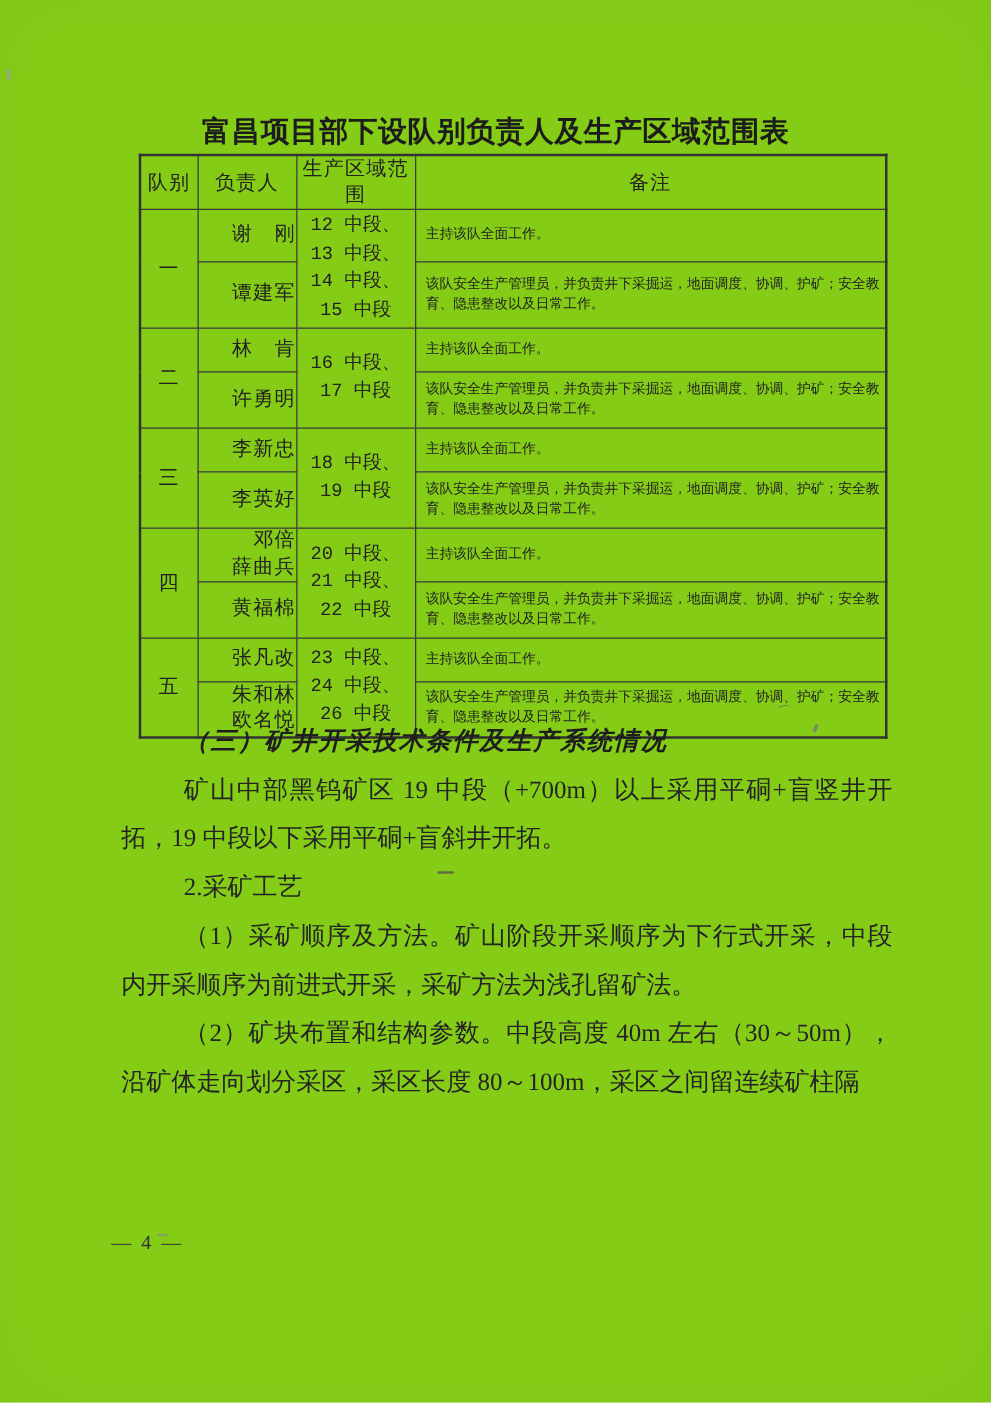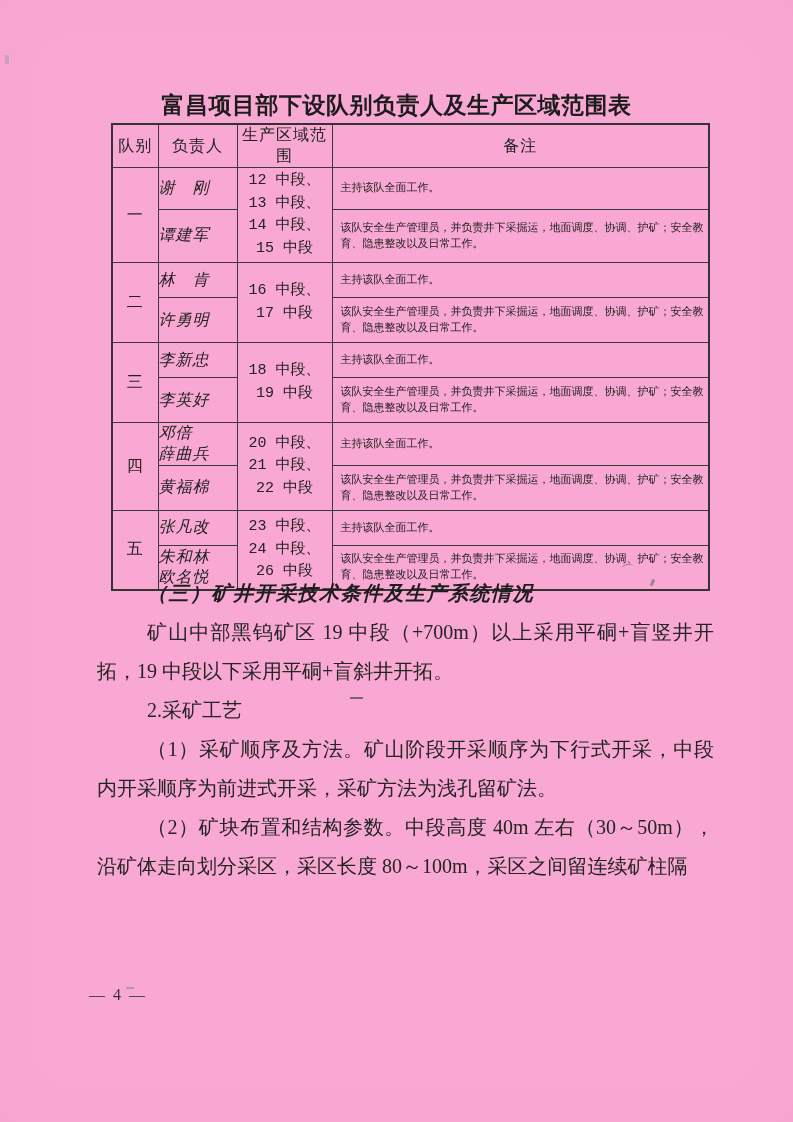--- a/index.html
+++ b/index.html
@@ -1,21 +1,21 @@
 <!DOCTYPE html>
 <html><head>
 <meta charset="utf-8">
 <style>
   * { margin:0; padding:0; box-sizing:border-box; }
   html,body { background:#e8e8e8; }
   .page {
     position:relative;
     width:793px; height:1122px;
     margin:0 auto;
-    background:#f9a8d4;
+    background:#84cc16;
     box-shadow: inset 0 0 70px rgba(0,0,0,0.025);
     overflow:hidden;
     font-family:"Liberation Serif","DejaVu Serif",serif;
     color:#242424;
   }
   
   .doc-title {
     position:absolute; top:90px; left:0; width:100%;
     text-align:center;
     font-family:"Liberation Sans","DejaVu Sans",sans-serif;
@@ -33,21 +33,21 @@
     border:1.5px solid #3a3a3a;
     vertical-align:middle;
     color:#222;
     font-weight:400;
   }
   tr.hdr { height:42px; }
   tr.hdr th { font-size:16px; text-align:center; letter-spacing:1px; }
   tr.r-top { height:35px; }
   tr.r-bot { height:45px; }
   td.c-team { text-align:center; font-size:16px; letter-spacing:1px; }
-  td.c-leader { text-align:left; font-size:16px; white-space:pre-line; line-height:1.3; letter-spacing:1px;font-style:italic; }
+  td.c-leader { text-align:right; font-size:16px; white-space:pre-line; line-height:1.3; letter-spacing:1px; }
   td.c-area { text-align:center; font-size:15px; line-height:1.5; padding:2px 6px;font-family:Liberation Mono, monospace; }
   td.c-remark { text-align:left; font-size:11px; line-height:1.45; padding:2px 4px 2px 8px; }
   
   .body-text {
     position:absolute; left:97px; top:574px; width:617px;
     font-size:20px; text-align:justify;
   }
   .body-text .line { line-height:39px; }
   .indent { text-indent:50px; }
   .heading {

